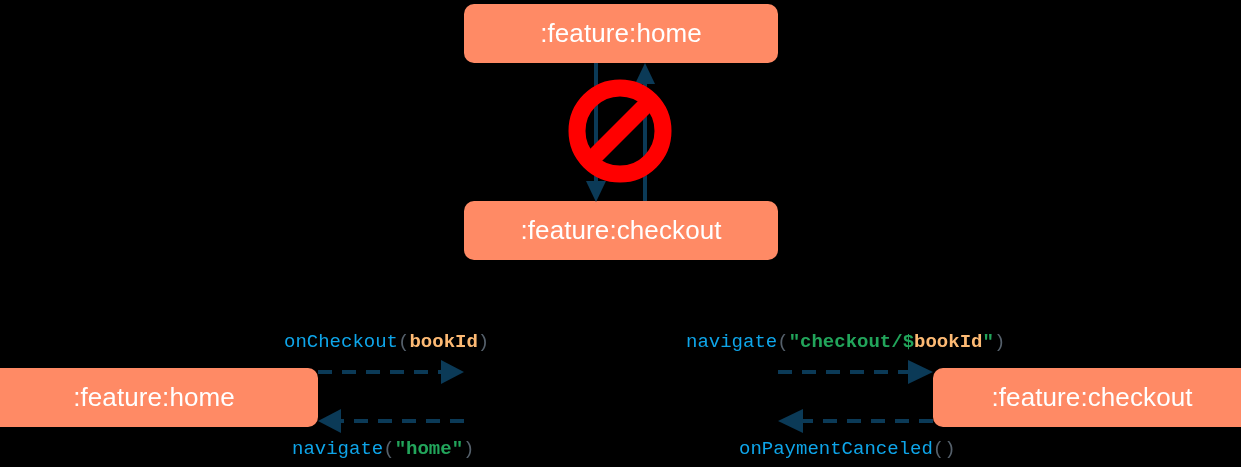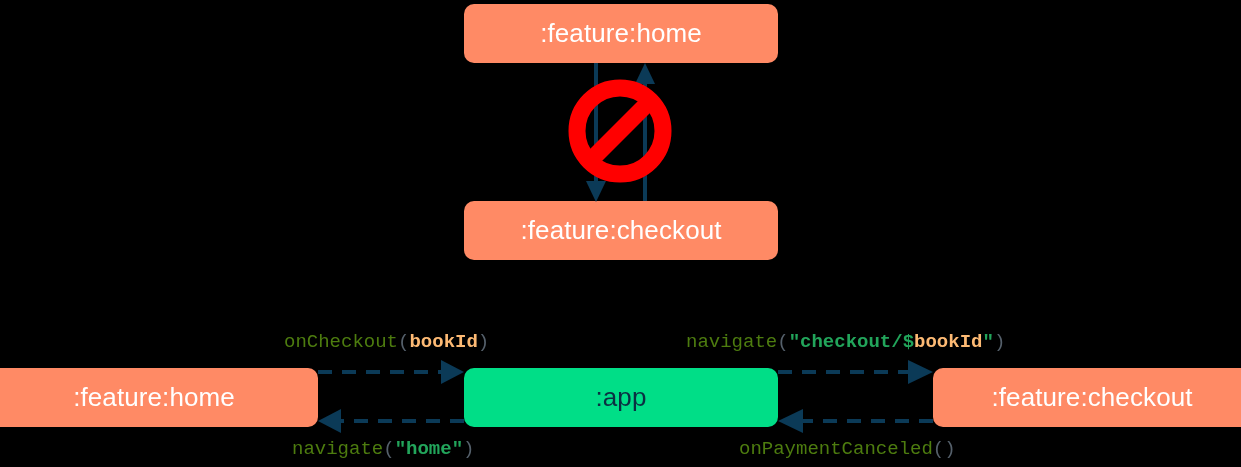--- a/index.html
+++ b/index.html
@@ -65,21 +65,21 @@
   }
 
   
   .edge-label {
     position: absolute;
     font-family: "Liberation Mono", monospace;
     font-size: 19px;
     white-space: nowrap;
     letter-spacing: 0px;
   }
-  .tok-fn    { color: #4d7c0f; }
+  .tok-fn    { color: #0ea5e9; }
   .tok-ident { color: #fdba74; font-weight: bold; }
   .tok-paren { color: #55606B; }
   .tok-str   { color: #22A55B; font-weight: bold; }
 
   #label-oncheckout       { left: 284px; top: 331px; }
   #label-navigate-checkout{ left: 686px; top: 331px; }
   #label-navigate-home    { left: 292px; top: 438px; }
   #label-onpaymentcancel  { left: 739px; top: 438px; text-align: right; }
 </style>
 </head>
@@ -92,23 +92,20 @@
   </div>
 
   <div class="node node-feature" id="node-top-checkout">
     <span>:feature:checkout</span>
   </div>
 
   <div class="node node-feature" id="node-bottom-home">
     <span>:feature:home</span>
   </div>
 
-  <div class="node node-app" id="node-bottom-app">
-    <span>:app</span>
-  </div>
 
   <div class="node node-feature" id="node-bottom-checkout">
     <span>:feature:checkout</span>
   </div>
 
   <svg id="edges" viewBox="0 0 1241 467" xmlns="http://www.w3.org/2000/svg">
 
     <g>
       <line x1="596" y1="63" x2="596" y2="183" stroke="#0B3A57" stroke-width="4"></line>
       <polygon points="586,181 606,181 596,202" fill="#0B3A57"></polygon>

